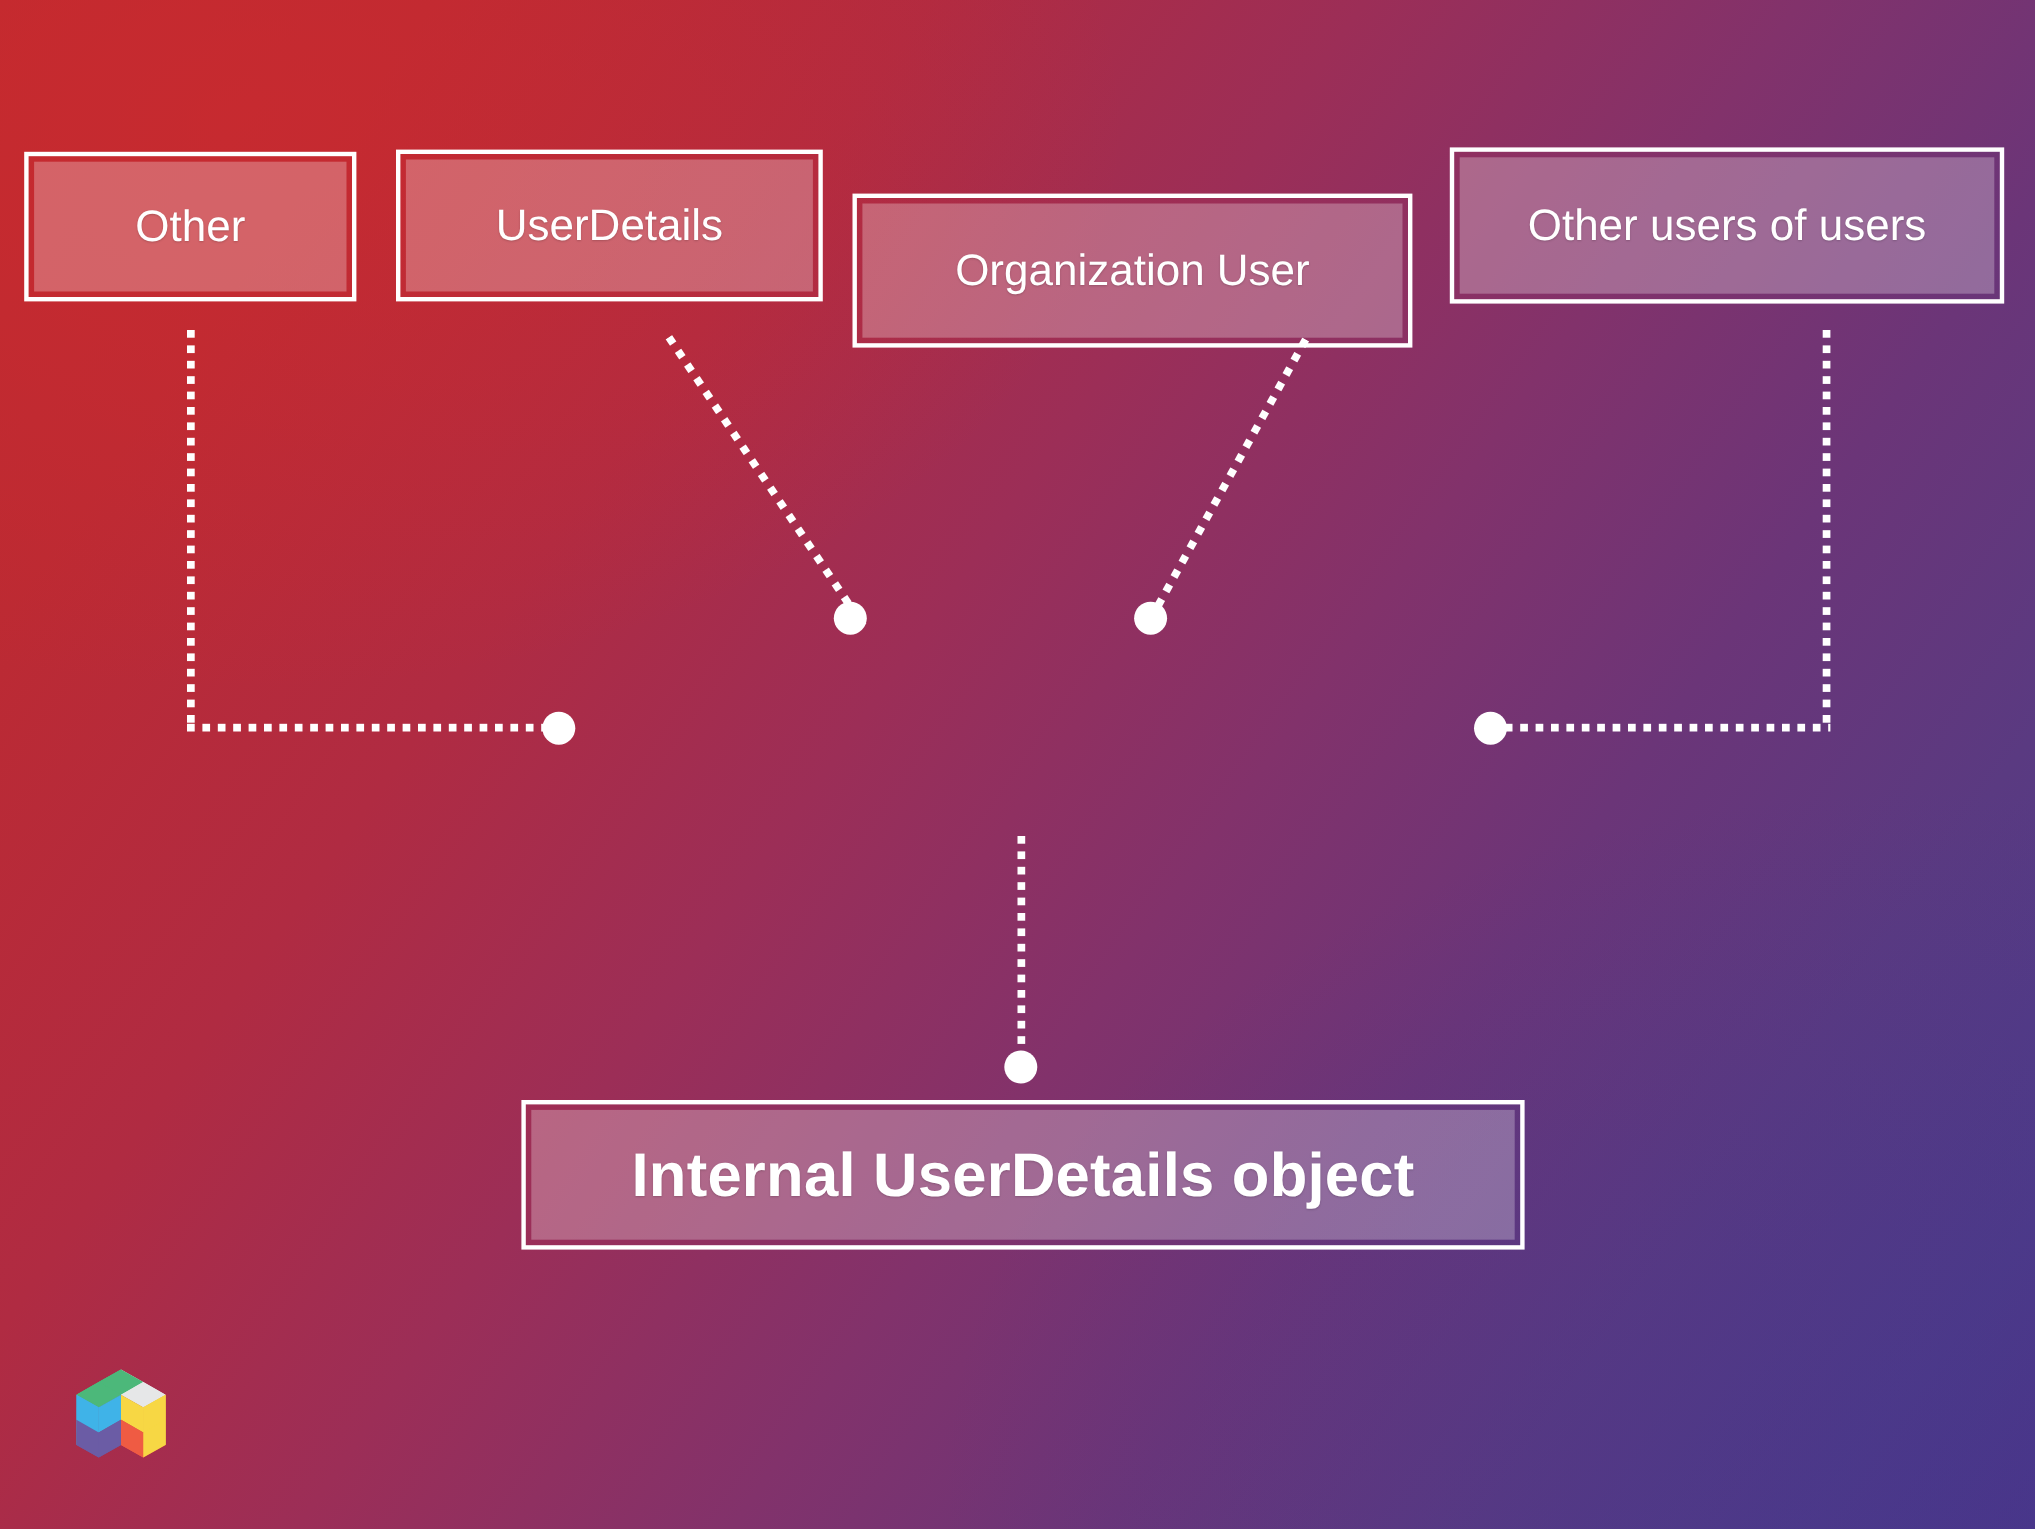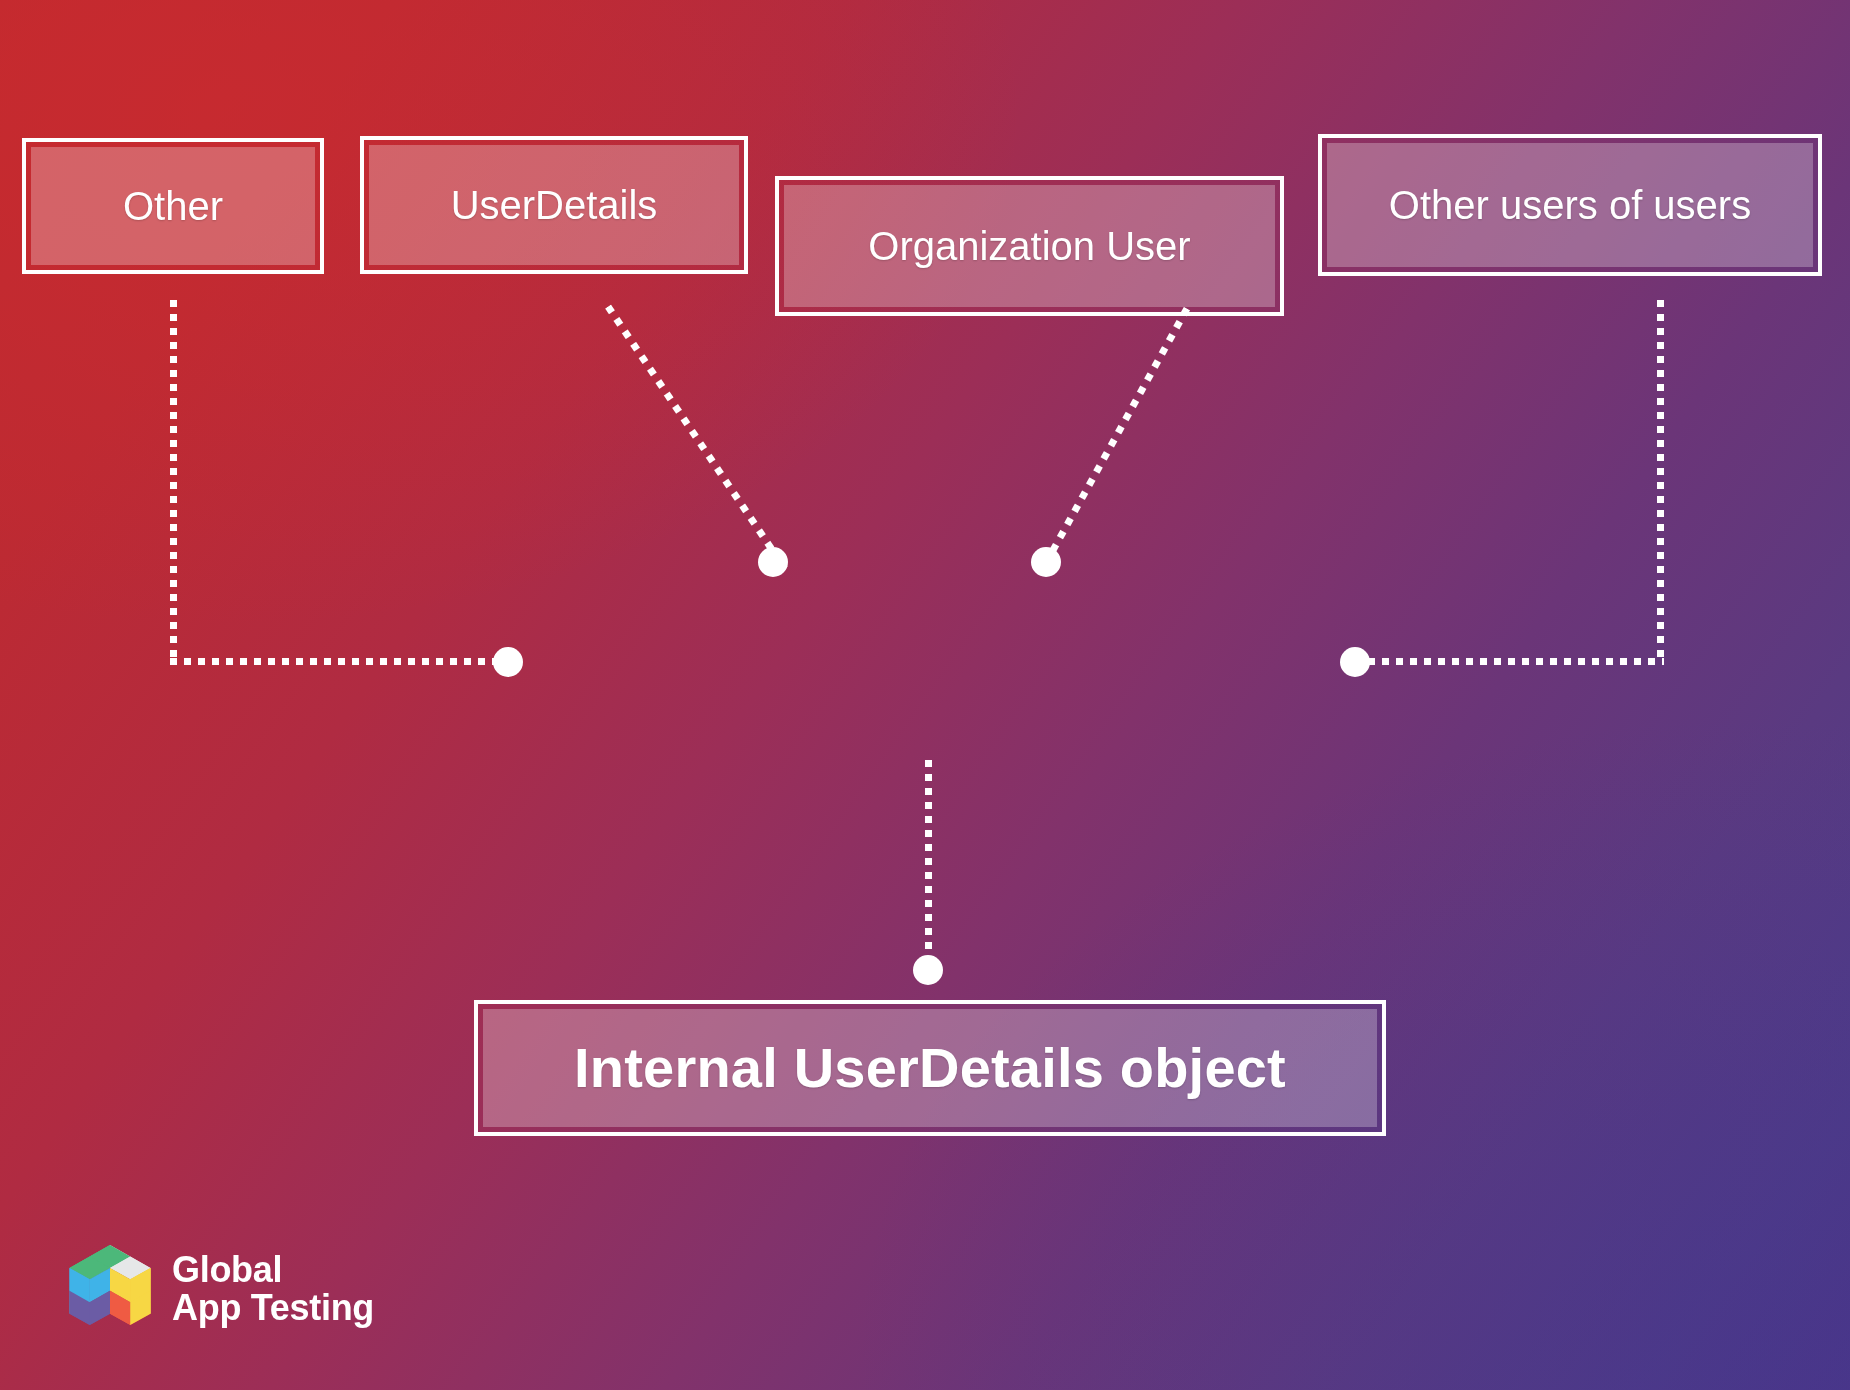--- a/index.html
+++ b/index.html
@@ -217,19 +217,15 @@
         <polygon points="4,54 27,67 27,93 4,80" fill="#6b5ca5" opacity="0"></polygon>
         <polygon points="27,67 50,54 50,80 27,93" fill="#6b5ca5"></polygon>
         <polygon points="4,54 27,67 27,93 4,80" fill="#6b5ca5" opacity="0"></polygon>
         <polygon points="27,67 27,93 4,80 4,54" fill="#6b5ca5"></polygon>
         <polygon points="50,54 73,67 73,93 50,80" fill="#ef5b43"></polygon>
         <polygon points="73,67 96,54 96,80 73,93" fill="#ef5b43" opacity="0"></polygon>
         <polygon points="73,67 96,54 96,80 73,93" fill="#f7d744"></polygon>
         <polygon points="27,93 50,80 73,93 50,104" fill="#ef5b43" opacity="0"></polygon>
       </svg>
     </div>
-    <div id="logo-text">
-      <div>Global</div>
-      <div>App Testing</div>
-    </div>
   </div>
 
 </div>
 
 </body></html>

